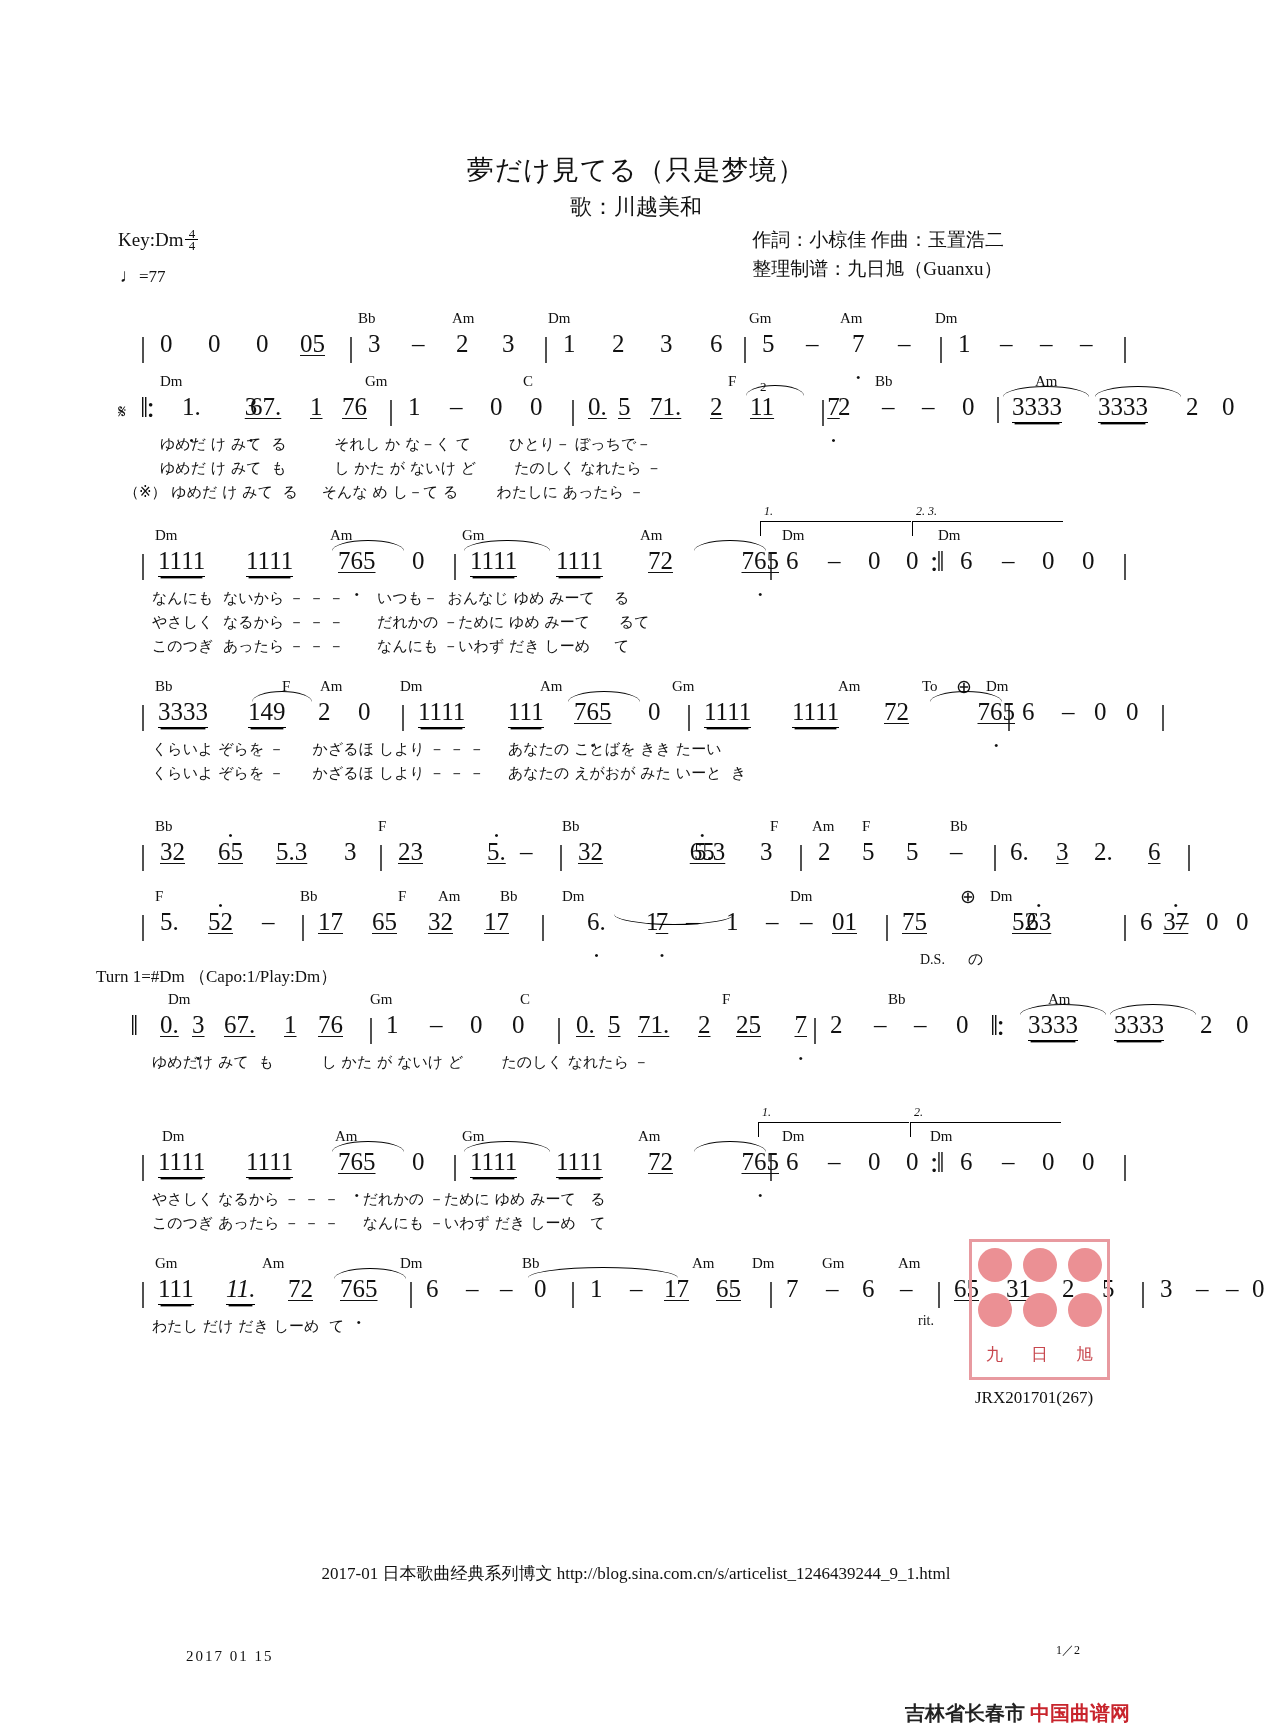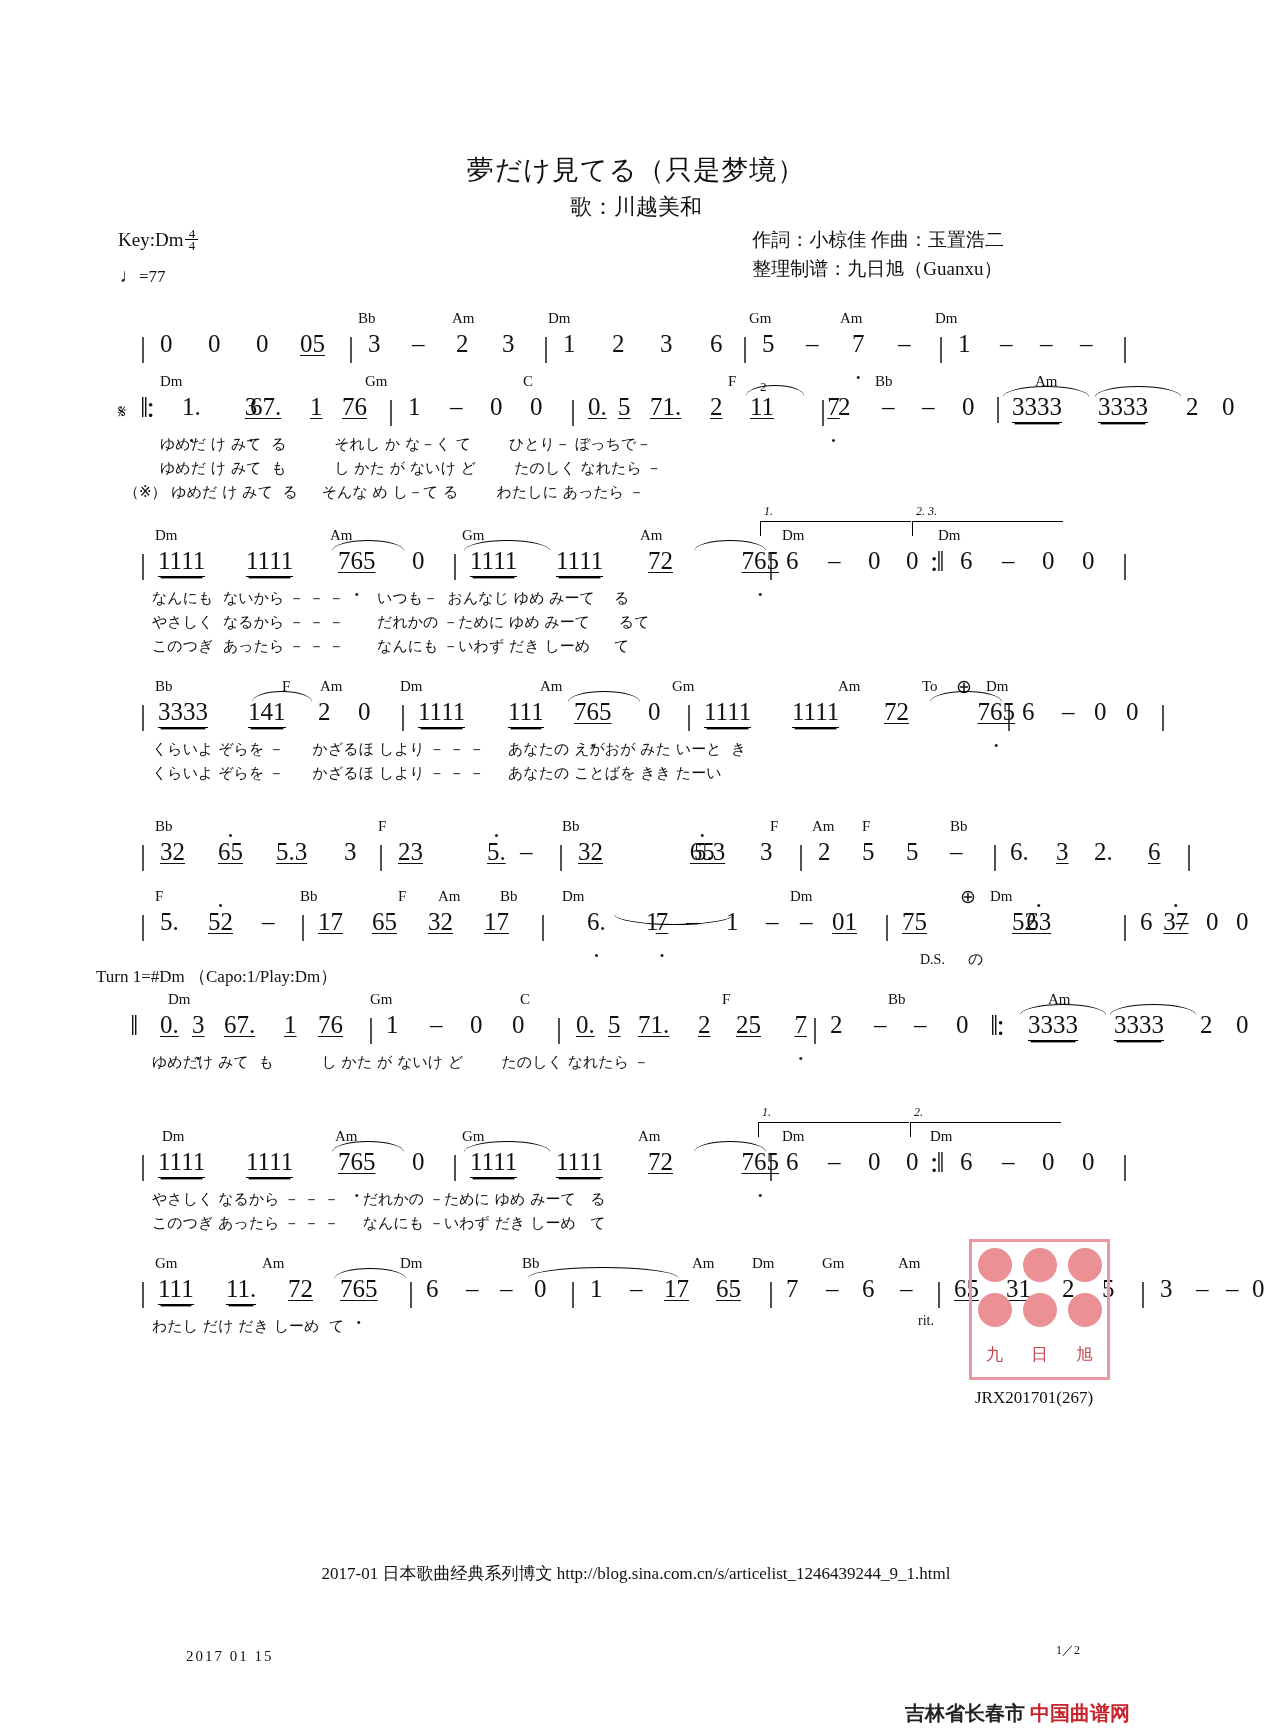--- a/index.html
+++ b/index.html
@@ -297,21 +297,21 @@
       <span class="chord" style="left:540px;">Am</span>
       <span class="chord" style="left:672px;">Gm</span>
       <span class="chord" style="left:838px;">Am</span>
       <span class="chord" style="left:922px;">To</span>
       <span class="coda" style="left:956px; top:-3px;">⊕</span>
       <span class="chord" style="left:986px;">Dm</span>
     </div>
     <div class="staffline">
       <span class="cell bar1" style="left:140px; top:0;">|</span>
       <span class="cell num u2" style="left:158px;">3333</span>
-      <span class="cell num u2" style="left:248px;">141</span>
+      <span class="cell num u2" style="left:248px;">149</span>
       <span class="cell num" style="left:318px;">2</span>
       <span class="cell num" style="left:358px;">0</span>
       <span class="slur" style="left:252px; top:-7px; width:60px;"></span>
       <span class="cell bar1" style="left:400px; top:0;">|</span>
       <span class="cell num u2" style="left:418px;">1111</span>
       <span class="cell num u2" style="left:508px;">111</span>
       <span class="cell num u1 dotu" style="left:574px;">765</span>
       <span class="cell num" style="left:648px;">0</span>
       <span class="slur" style="left:568px; top:-7px; width:72px;"></span>
       <span class="cell bar1" style="left:686px; top:0;">|</span>
@@ -322,24 +322,24 @@
       <span class="slur" style="left:930px; top:-7px; width:72px;"></span>
       <span class="cell bar1" style="left:1006px; top:0;">|</span>
       <span class="cell num" style="left:1022px;">6</span>
       <span class="cell num" style="left:1062px;">–</span>
       <span class="cell num" style="left:1094px;">0</span>
       <span class="cell num" style="left:1126px;">0</span>
       <span class="cell bar1" style="left:1160px; top:0;">|</span>
     </div>
     <div class="lyr" style="height:54px;">
       <div class="lyrline">
+          <span class="ly" style="left:152px;">くらいよ ぞらを －      かざるほ しより － － －     あなたの ことばを きき たーい</span>
+        </div>
+      <div class="lyrline">
           <span class="ly" style="left:152px;">くらいよ ぞらを －      かざるほ しより － － －     あなたの えがおが みた いーと  き</span>
-        </div>
-      <div class="lyrline">
-          <span class="ly" style="left:152px;">くらいよ ぞらを －      かざるほ しより － － －     あなたの ことばを きき たーい</span>
         </div>
     </div>
   </div>
 
   <div class="sys" style="top:818px;">
     <div class="chords">
       <span class="chord" style="left:155px;">Bb</span>
       <span class="chord" style="left:378px;">F</span>
       <span class="chord" style="left:562px;">Bb</span>
       <span class="chord" style="left:770px;">F</span>
@@ -534,21 +534,21 @@
       <span class="chord" style="left:400px;">Dm</span>
       <span class="chord" style="left:522px;">Bb</span>
       <span class="chord" style="left:692px;">Am</span>
       <span class="chord" style="left:752px;">Dm</span>
       <span class="chord" style="left:822px;">Gm</span>
       <span class="chord" style="left:898px;">Am</span>
     </div>
     <div class="staffline">
       <span class="cell bar1" style="left:140px; top:0;">|</span>
       <span class="cell num u2" style="left:158px;">111</span>
-      <span class="cell num u2" style="left:226px;">11.</span>
+      <span class="cell num u2" style="left:226px;font-style:italic;">11.</span>
       <span class="cell num u1" style="left:288px;">72</span>
       <span class="cell num u1 dotu" style="left:340px;">765</span>
       <span class="slur" style="left:334px; top:-7px; width:72px;"></span>
       <span class="cell bar1" style="left:408px; top:0;">|</span>
       <span class="cell num" style="left:426px;">6</span>
       <span class="cell num" style="left:466px;">–</span>
       <span class="cell num" style="left:500px;">–</span>
       <span class="cell num" style="left:534px;">0</span>
       <span class="cell bar1" style="left:570px; top:0;">|</span>
       <span class="cell num" style="left:590px;">1</span>

